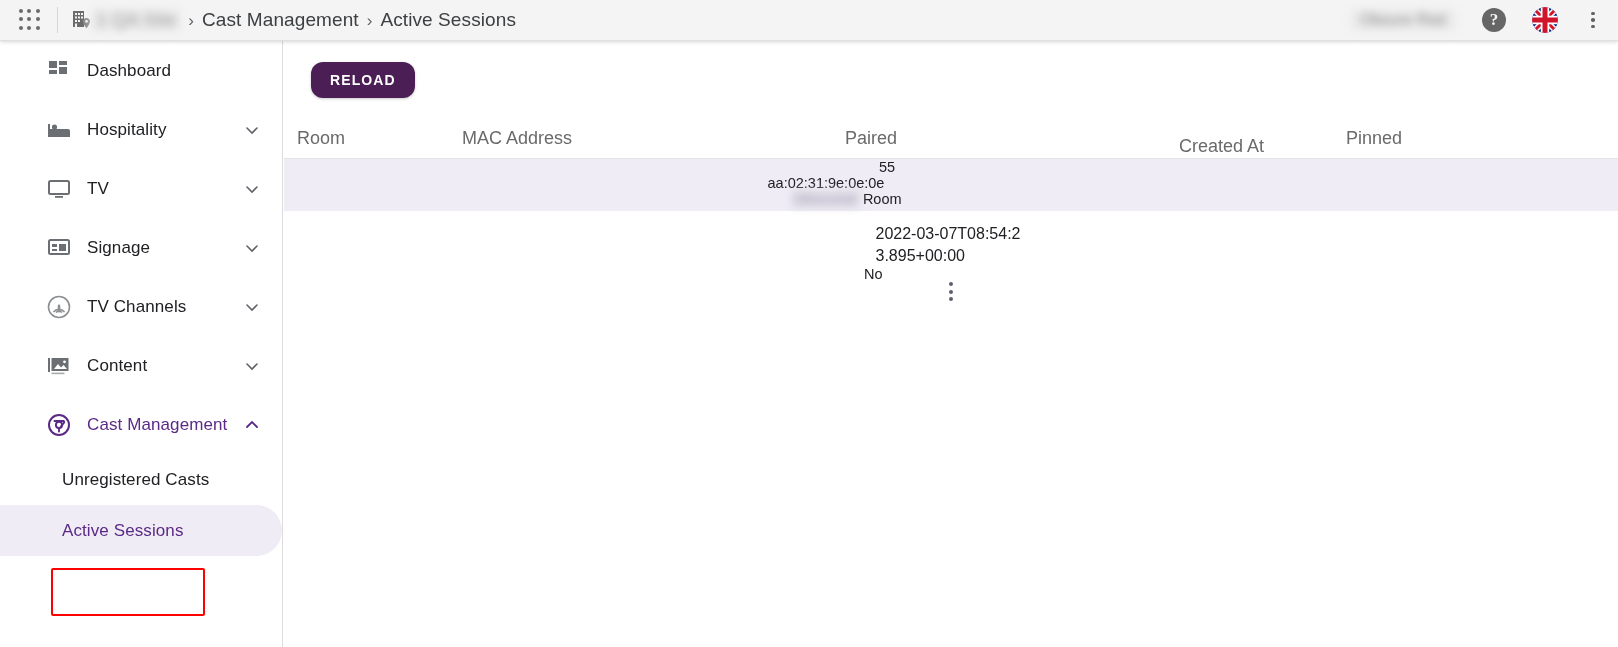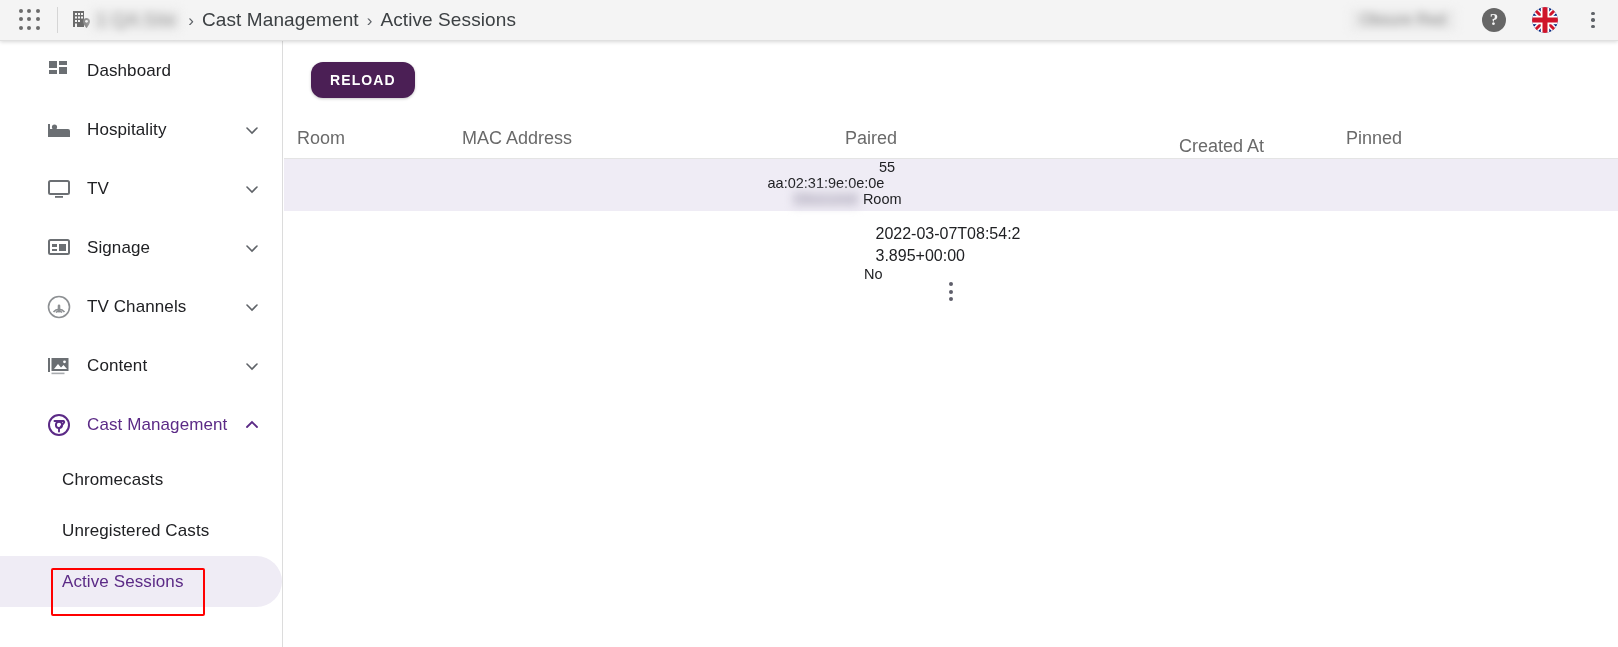--- a/index.html
+++ b/index.html
@@ -322,23 +322,20 @@
         </svg>
       </span>
       <span class="nav-label">Cast Management</span>
       <span class="chev">
         <svg width="16" height="16" viewBox="0 0 16 16">
             <path d="M3 10 L8 5 L13 10" stroke="#5b2a86" stroke-width="1.8" fill="none" stroke-linecap="round"></path>
           </svg>
       </span>
     </div>
 
-    <div class="subnav-item">
-      <span class="nav-label">Chromecasts</span>
-    </div>
     <div class="subnav-item">
       <span class="nav-label">Unregistered Casts</span>
     </div>
     <div class="subnav-item selected">
       <span class="nav-label">Active Sessions</span>
     </div>
   </div>
 
   <div class="red-box"></div>
 

